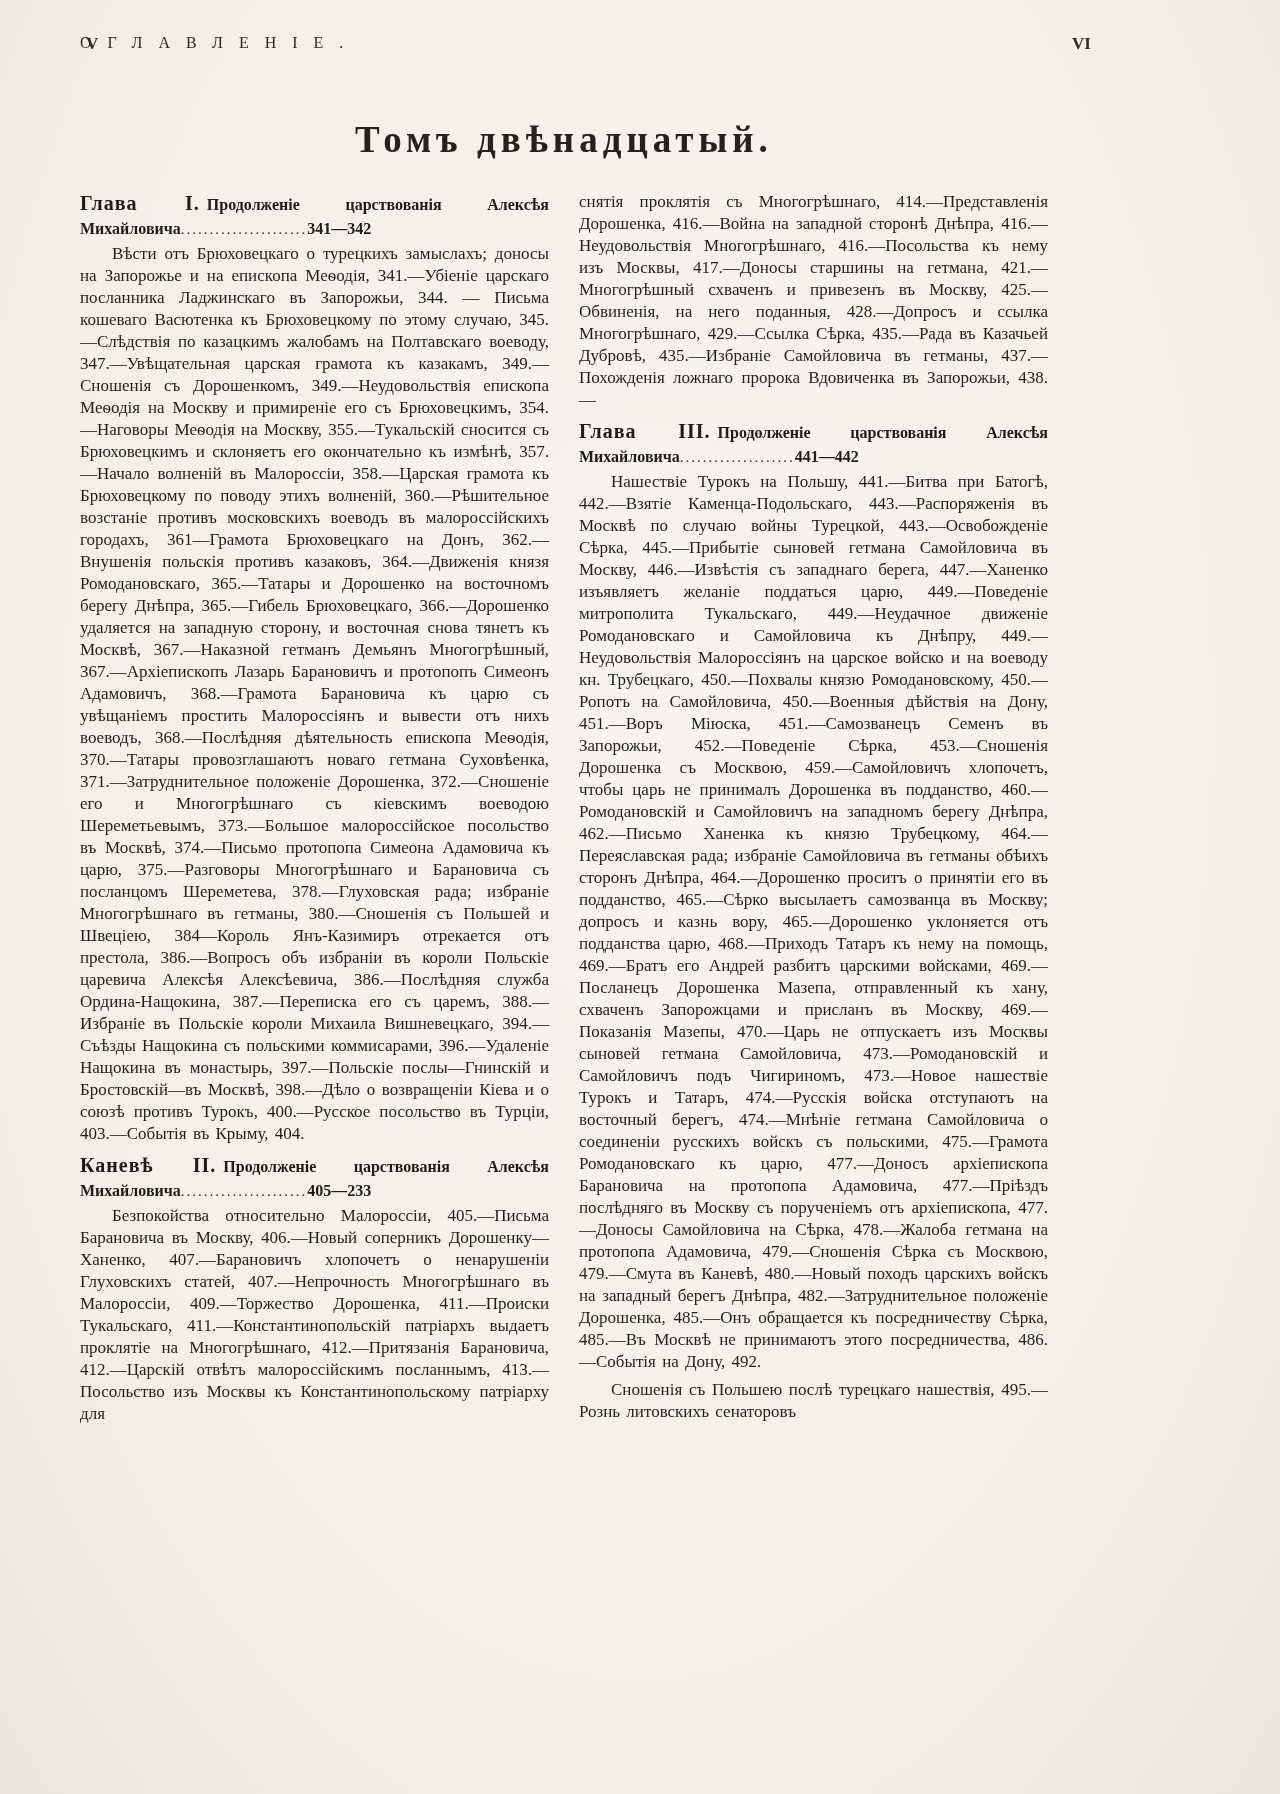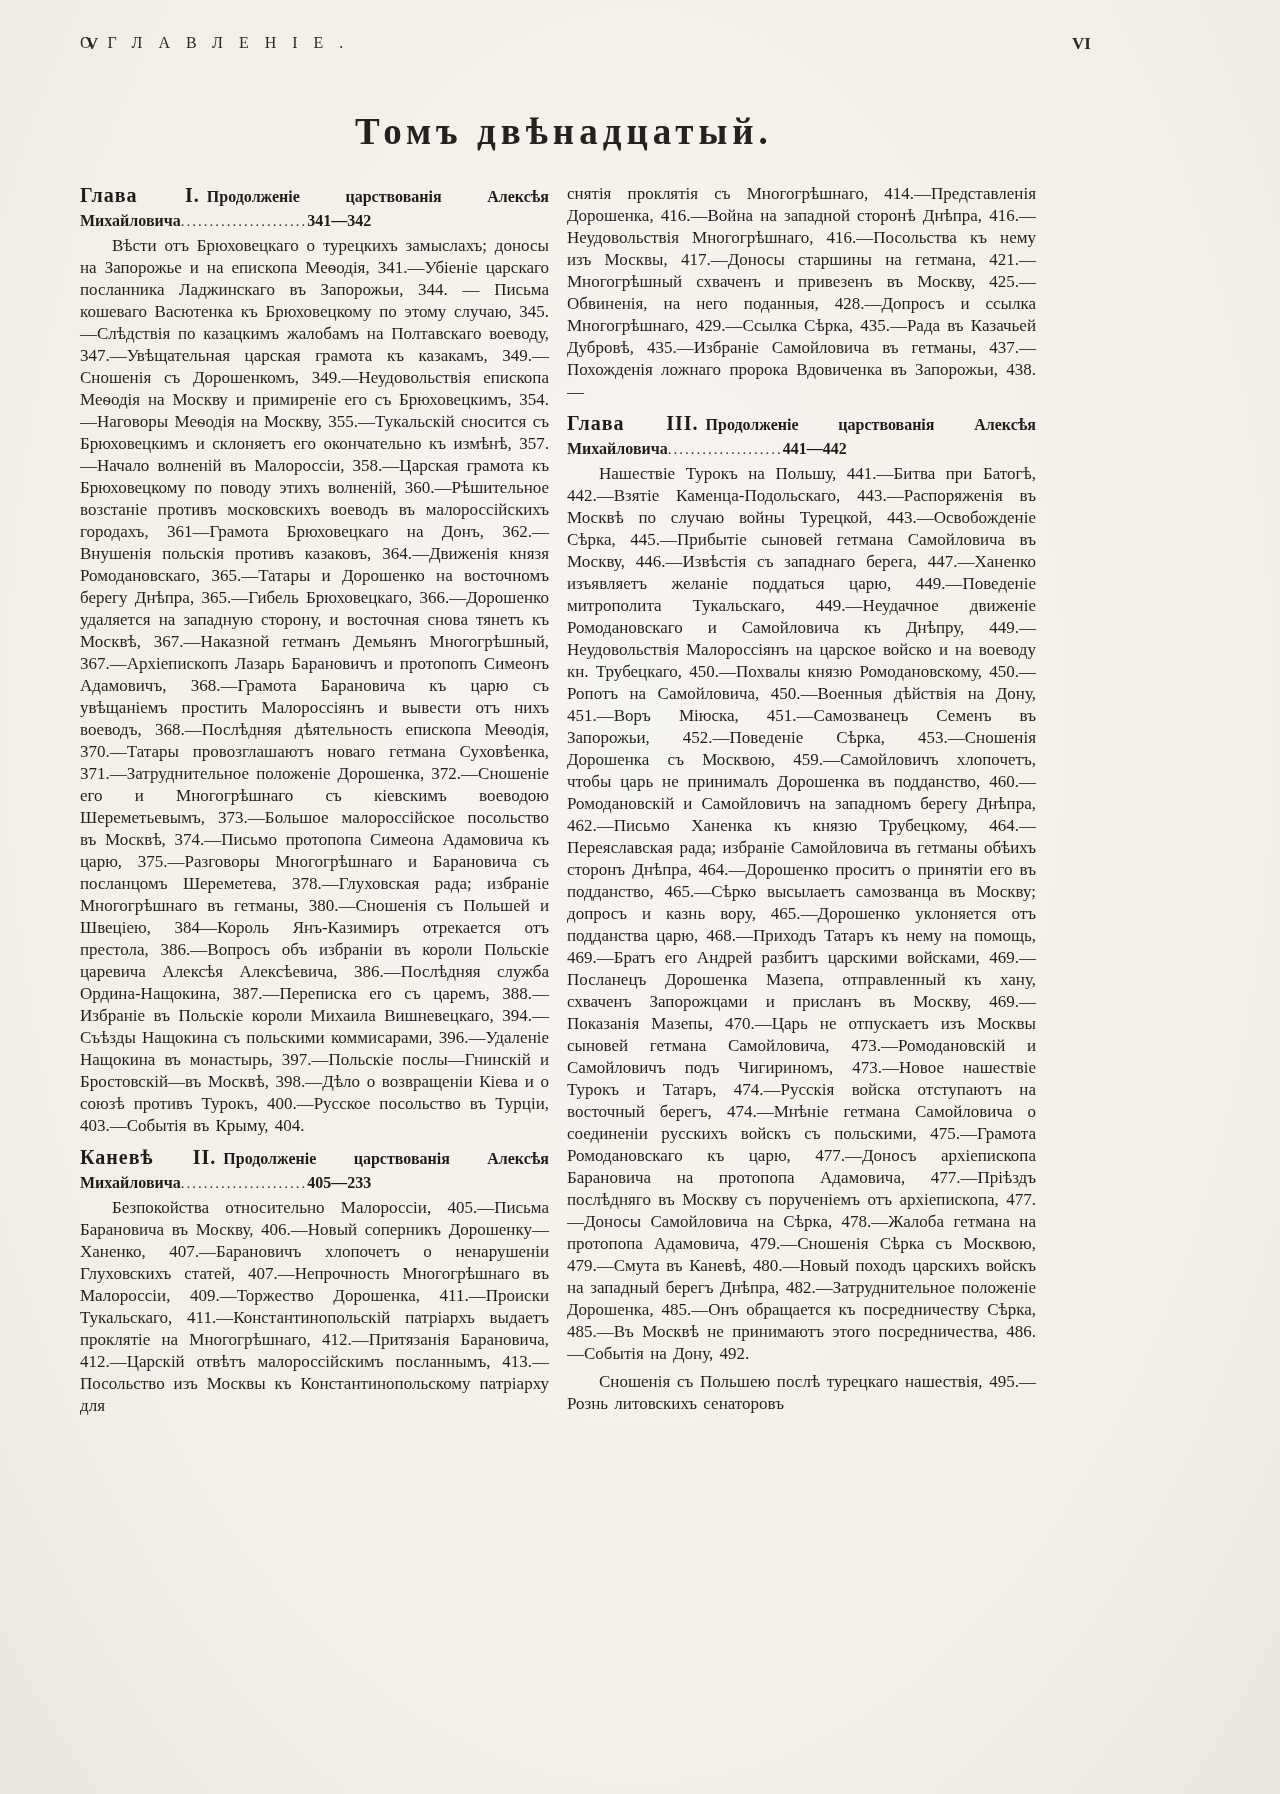--- a/index.html
+++ b/index.html
@@ -18,28 +18,28 @@
   .pn { position: absolute; font-size: 17px; font-weight: bold; color: #2a2927; }
   .pn.left  { left: 86px; top: 0; }
   .pn.right { left: 1072px; top: 0; text-align: right; }
   .running {
     position: absolute; left: 80px; width: 965px; top: 0;
     text-align: left; font-size: 16px; letter-spacing: 16px;
     color: #2a2927;
   }
   .content { position: absolute; top: 96px; left: 80px; width: 968px; }
   .volume-title {
-    margin: 14px 0 22px 0;
+    margin: 22px 0 22px 0;
     text-align: center;
     font-size: 37px;
     font-weight: bold;
     letter-spacing: 5px;
     color: #23221f;
   }
-  .columns { display: flex; gap: 18px; }
+  .columns { display: flex; gap: 30px; }
   .col { width: 469px; }
   .ch { margin: 8px 0 2px 0; text-align: justify; line-height: 24px; }
   .ch-label { font-size: 20px; font-weight: bold; letter-spacing: 1px; margin-right: 7px; }
   .ch-title { font-size: 16px; font-weight: bold; }
   .dots { font-size: 15px; letter-spacing: 2px; color: #33322f; }
   .ch-pages { font-size: 16px; font-weight: bold; }
   p.body {
     margin: 2px 0 6px 0;
     font-size: 17px;
     line-height: 22px;

